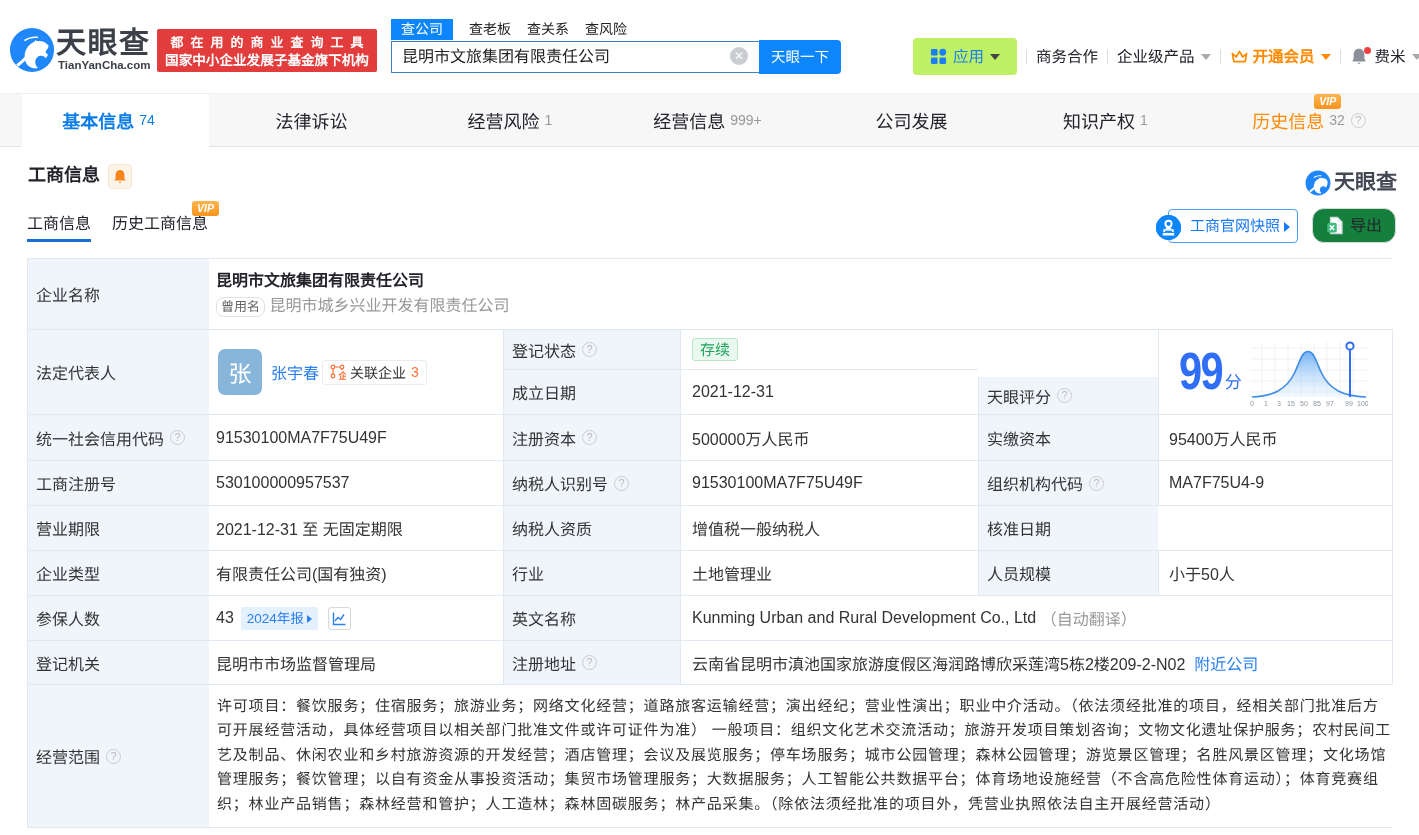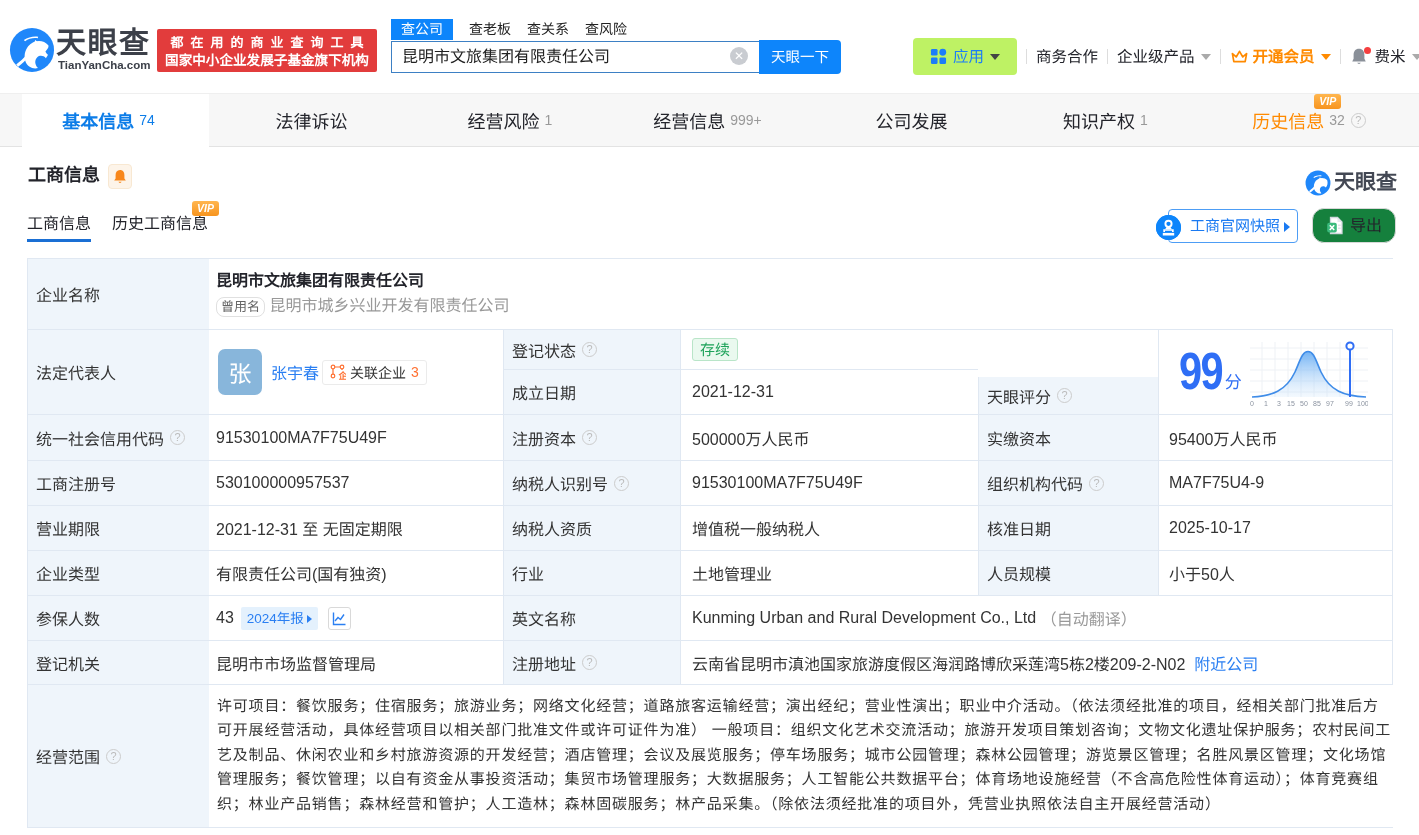--- a/index.html
+++ b/index.html
@@ -224,21 +224,20 @@
       <div class="vc bl w-v2" style="padding-left:11px;">91530100MA7F75U49F</div>
       <div class="lc bl w-l3">组织机构代码<span class="qmark">?</span></div>
       <div class="vc bl w-v3" style="padding-left:10px;">MA7F75U4-9</div>
     </div>
     <div class="trow" style="height:45px;">
       <div class="lc w-l1">营业期限</div>
       <div class="vc w-v1">2021-12-31 至 无固定期限</div>
       <div class="lc bl w-l2">纳税人资质</div>
       <div class="vc bl w-v2" style="padding-left:11px;">增值税一般纳税人</div>
       <div class="lc bl w-l3">核准日期</div>
-      <div class="vc bl w-v3" style="padding-left:10px;">2025-10-17</div>
     </div>
     <div class="trow" style="height:45px;">
       <div class="lc w-l1">企业类型</div>
       <div class="vc w-v1">有限责任公司(国有独资)</div>
       <div class="lc bl w-l2">行业</div>
       <div class="vc bl w-v2" style="padding-left:11px;">土地管理业</div>
       <div class="lc bl w-l3">人员规模</div>
       <div class="vc bl w-v3" style="padding-left:10px;">小于50人</div>
     </div>
     <div class="trow" style="height:45px;">

